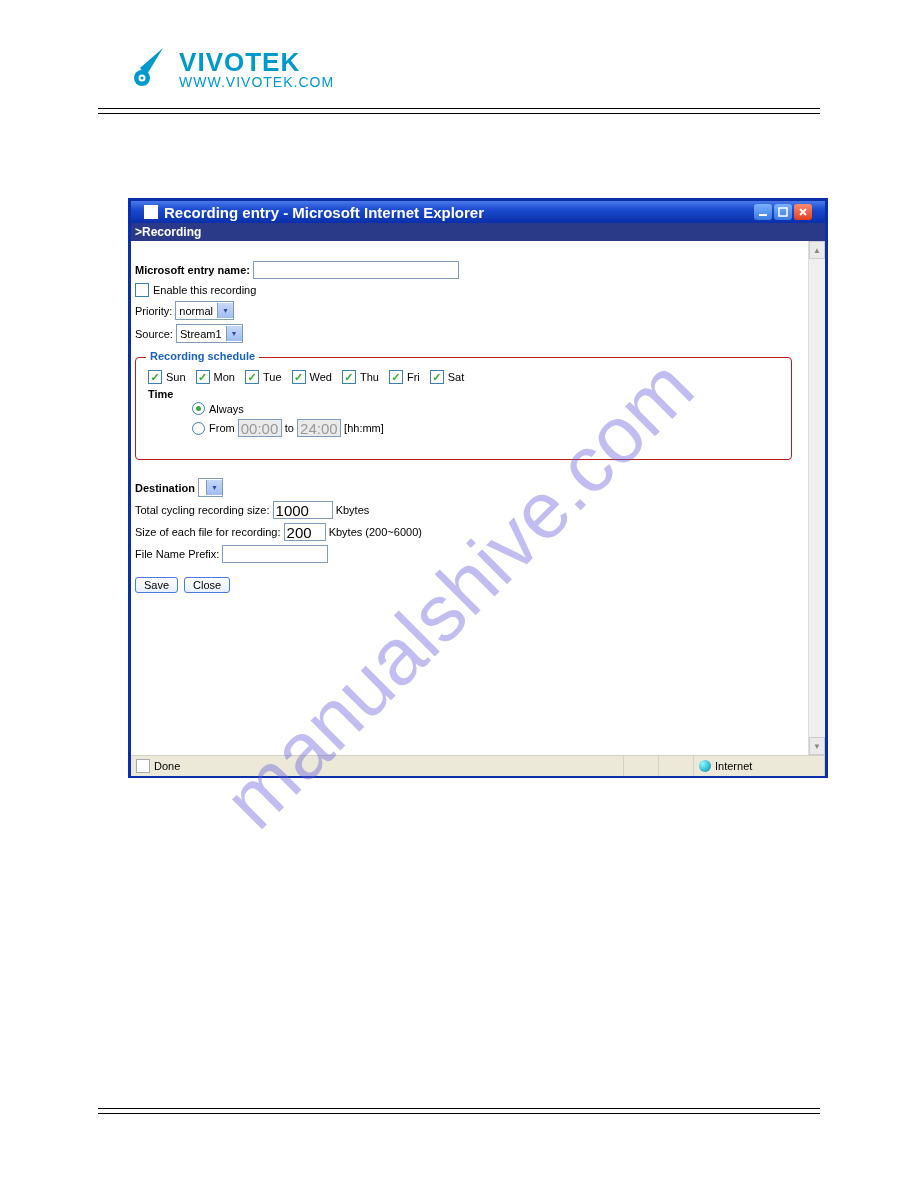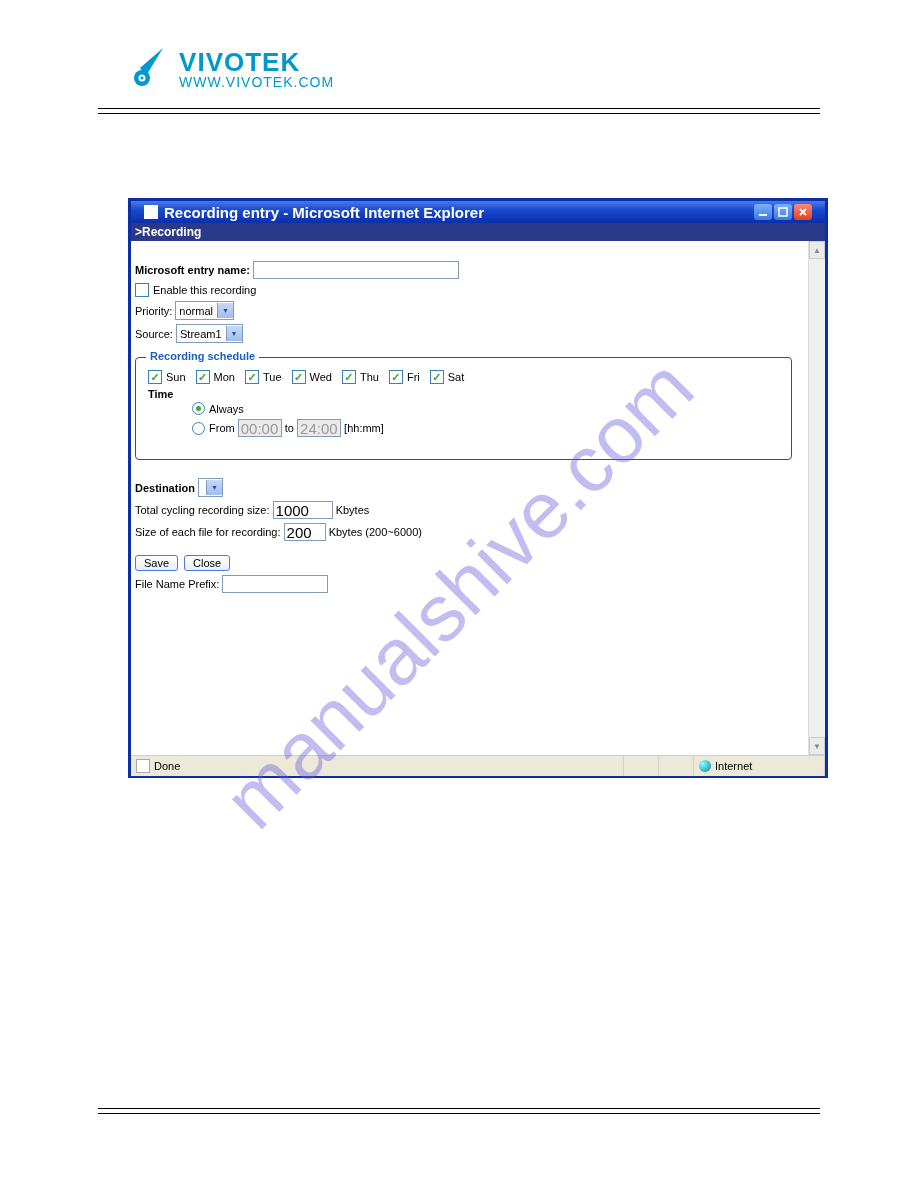--- a/index.html
+++ b/index.html
@@ -361,28 +361,28 @@
         <div class="row">
           <span class="lbl">Total cycling recording size:</span>&nbsp;
           <input type="text" class="tfield" style="width: 54px;" value="1000">&nbsp;
           <span class="lbl">Kbytes</span>
         </div>
         <div class="row">
           <span class="lbl">Size of each file for recording:</span>&nbsp;
           <input type="text" class="tfield" style="width: 36px;" value="200">&nbsp;
           <span class="lbl">Kbytes (200~6000)</span>
         </div>
+        <div class="row">
+          <span class="lbl">File Name Prefix:</span>&nbsp;
+          <input type="text" class="tfield" style="width: 100px;" value="">
+        </div>
+
         <div class="row" style="margin-top:14px; gap:6px;">
           <button class="btn">Save</button>
           <button class="btn">Close</button>
-        </div>
-
-        <div class="row">
-          <span class="lbl">File Name Prefix:</span>&nbsp;
-          <input type="text" class="tfield" style="width: 100px;" value="">
         </div>
 
       </div>
       <div class="scrollbar-v">
         <div class="scroll-arrow">▲</div>
         <div style="flex:1"></div>
         <div class="scroll-arrow">▼</div>
       </div>
     </div>
 

